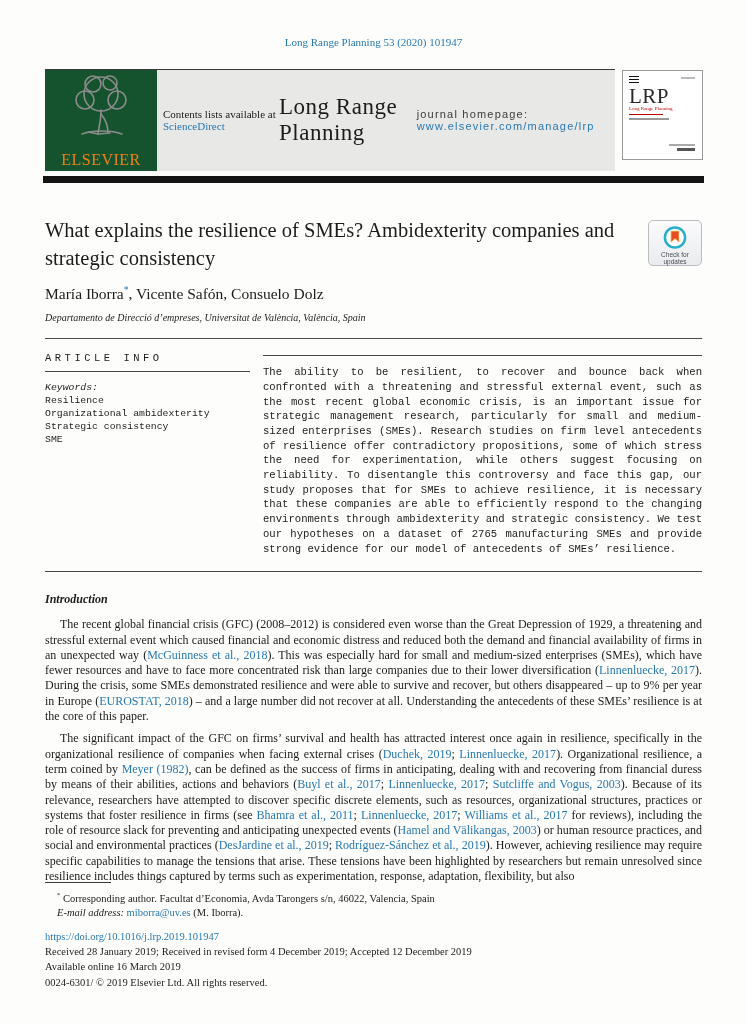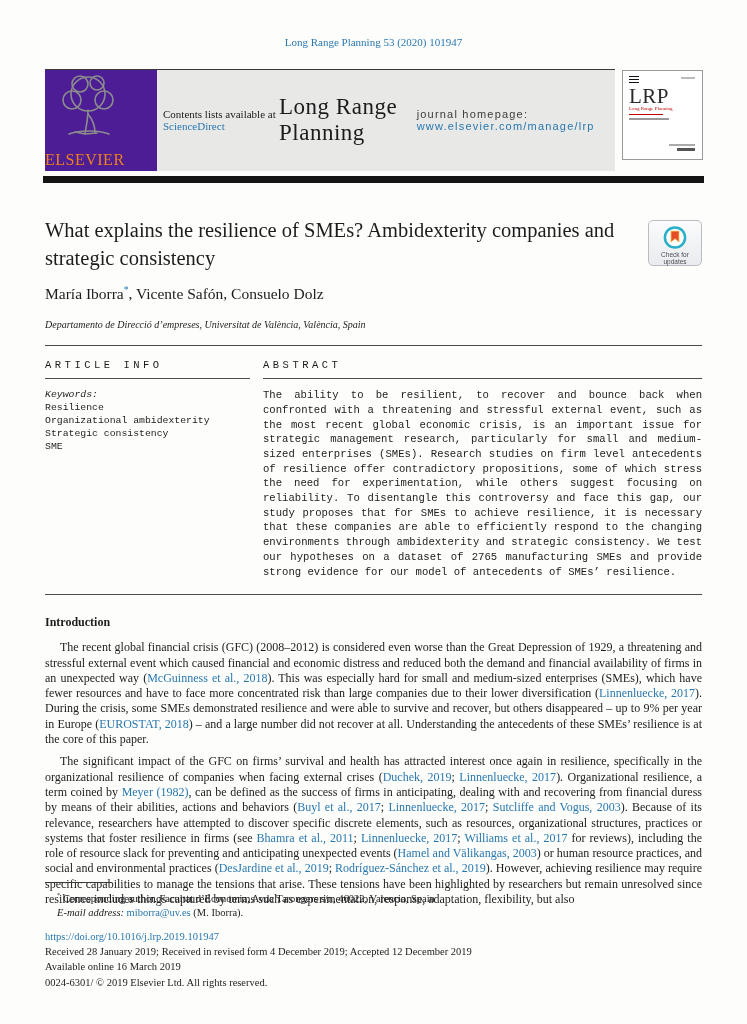--- a/index.html
+++ b/index.html
@@ -11,21 +11,21 @@
   }
   .link { color:#2878b0; }
   .italic { font-style:italic; }
   .sup { vertical-align:super; font-size:62%; }
   .sup-link { vertical-align:super; font-size:62%; color:#2878b0; }
 
   
   .citation { position:absolute; top:36px; left:0; right:0; text-align:center; font-size:11px; }
   .top-rule { position:absolute; top:69px; left:45px; width:570px; height:1px; background:#3a3a3a; }
   .banner { position:absolute; top:70px; left:45px; width:570px; height:101px; display:flex; }
-  .elsevier-col { width:112px; background:#4c1d95; display:flex; flex-direction:column; align-items:flex-start; justify-content:flex-end; padding-bottom:2px;gap:9px; }
+  .elsevier-col { width:112px; background:#14532d; display:flex; flex-direction:column; align-items:center; justify-content:flex-end; padding-bottom:2px;gap:9px; }
   .elsevier-word { font-size:16px; letter-spacing:0.5px; color:#f0801a; font-family:"Liberation Serif", serif; margin-top:-2px; }
   .banner-center { flex:1; background:#e8e8e7; display:flex; align-items:center; justify-content:space-between; padding:10px 6px 12px 6px; }
   .contents-line { font-size:11px; }
   .journal-title { font-size:23px; letter-spacing:0.5px; }
   .homepage-line { font-family:"Liberation Sans", sans-serif; font-size:11px; letter-spacing:1.2px; color:#3c3c3c; }
   .homepage-line .link { letter-spacing:1.2px; }
   .lrp-cover { position:absolute; top:70px; left:622px; width:81px; height:90px; background:#fff; border:1px solid #9a9a9a; padding:5px 6px; }
   .lrp-barcode { width:10px; height:9px; background:repeating-linear-gradient(#111 0 1px, #fff 1px 3px); }
   .lrp-topright { position:absolute; top:6px; right:7px; width:14px; height:2px; background:#bbb; }
   .lrp-word { font-size:21px; font-family:"Liberation Serif", serif; color:#2a2a2a; letter-spacing:0.5px; line-height:20px; margin-top:1px; }
@@ -38,32 +38,32 @@
   .black-bar { position:absolute; top:176px; left:43px; width:661px; height:7px; background:#141414; }
 
   
   .content { position:absolute; top:216px; left:45px; width:657px; }
   .title-row { display:flex; align-items:flex-start; }
   .article-title { font-weight:normal; font-size:20.5px; line-height:28px; flex:1; padding-right:26px; }
   .check-badge { width:54px; height:46px; border:1px solid #b9bdc2; border-radius:5px; background:linear-gradient(#fbfbfc,#e9ebee); display:flex; flex-direction:column; align-items:center; padding-top:4px; margin-top:4px; cursor:pointer; }
   .check-badge svg { display:block; }
   .check-badge .cb-label { font-family:"Liberation Sans", sans-serif; font-size:6.5px; color:#4a4f55; line-height:7px; text-align:center; margin-top:1px; }
   .authors { margin-top:12px; font-size:15.5px; }
-  .affiliation { margin-top:16px; font-size:10px; font-style:italic; }
+  .affiliation { margin-top:9px; font-size:10px; font-style:italic; }
   .section-rule { margin-top:15px; height:1px; background:#4a4a4a; }
   .two-col { display:flex; margin-top:9px;font-family:Liberation Mono, monospace; }
   .col-left { width:218px; padding-right:22px; flex-shrink:0; }
   .col-right { flex:1; }
   .section-heading { font-size:10.5px; letter-spacing:3.5px; padding-top:4px; }
   .heading-rule { height:1px; background:#4a4a4a; margin-top:7px; margin-bottom:9px; }
   .col-left .heading-rule { width:205px; }
   .kw-label { font-size:9.8px; font-style:italic; line-height:13px; }
   .kw { font-size:9.8px; line-height:13px; }
   .abstract-text { font-size:10.6px; line-height:14.7px; text-align:justify; }
-  .intro-heading { margin-top:20px; font-size:12px; font-weight:bold; }
+  .intro-heading { margin-top:20px; font-size:12px; font-weight:bold;font-style:italic; }
   .body-para { font-size:12px; line-height:15.3px; text-align:justify; text-indent:15px; margin-top:7px; }
   .body-para:first-of-type { margin-top:10px; }
 
   
   .footnote-block { position:absolute; top:882px; left:45px; width:657px; font-size:10.5px; line-height:14.5px; }
   .footnote-rule { width:66px; height:1px; background:#3a3a3a; margin-bottom:5px; }
   .fn-line { padding-left:12px; }
   .footer-block { position:absolute; top:929px; left:45px; width:657px; font-size:10.5px; line-height:15.2px; }
 </style>
 </head>
@@ -133,21 +133,20 @@
       <div class="col-left">
         <div class="section-heading">ARTICLE INFO</div>
         <div class="heading-rule"></div>
         <div class="kw-label">Keywords:</div>
         <div class="kw">Resilience</div>
         <div class="kw">Organizational ambidexterity</div>
         <div class="kw">Strategic consistency</div>
         <div class="kw">SME</div>
       </div>
       <div class="col-right">
-        <div class="section-heading">ABSTRACT</div>
         <div class="heading-rule"></div>
         <div class="abstract-text">The ability to be resilient, to recover and bounce back when confronted with a threatening and stressful external event, such as the most recent global economic crisis, is an important issue for strategic management research, particularly for small and medium-sized enterprises (SMEs). Research studies on firm level antecedents of resilience offer contradictory propositions, some of which stress the need for experimentation, while others suggest focusing on reliability. To disentangle this controversy and face this gap, our study proposes that for SMEs to achieve resilience, it is necessary that these companies are able to efficiently respond to the changing environments through ambidexterity and strategic consistency. We test our hypotheses on a dataset of 2765 manufacturing SMEs and provide strong evidence for our model of antecedents of SMEs’ resilience.</div>
       </div>
     </div>
 
     <div class="section-rule"></div>
 
     <div class="intro-heading">Introduction</div>
     <p class="body-para"><span>The recent global financial crisis (GFC) (2008–2012) is considered even worse than the Great Depression of 1929, a threatening and stressful external event which caused financial and economic distress and reduced both the demand and financial availability of firms in an unexpected way (</span><span class="link">McGuinness et al., 2018</span><span>). This was especially hard for small and medium-sized enterprises (SMEs), which have fewer resources and have to face more concentrated risk than large companies due to their lower diversification (</span><span class="link">Linnenluecke, 2017</span><span>). During the crisis, some SMEs demonstrated resilience and were able to survive and recover, but others disappeared – up to 9% per year in Europe (</span><span class="link">EUROSTAT, 2018</span><span>) – and a large number did not recover at all. Understanding the antecedents of these SMEs’ resilience is at the core of this paper.</span></p>
     <p class="body-para"><span>The significant impact of the GFC on firms’ survival and health has attracted interest once again in resilience, specifically in the organizational resilience of companies when facing external crises (</span><span class="link">Duchek, 2019</span><span>; </span><span class="link">Linnenluecke, 2017</span><span>). Organizational resilience, a term coined by </span><span class="link">Meyer (1982)</span><span>, can be defined as the success of firms in anticipating, dealing with and recovering from financial duress by means of their abilities, actions and behaviors (</span><span class="link">Buyl et al., 2017</span><span>; </span><span class="link">Linnenluecke, 2017</span><span>; </span><span class="link">Sutcliffe and Vogus, 2003</span><span>). Because of its relevance, researchers have attempted to discover specific discrete elements, such as resources, organizational structures, practices or systems that foster resilience in firms (see </span><span class="link">Bhamra et al., 2011</span><span>; </span><span class="link">Linnenluecke, 2017</span><span>; </span><span class="link">Williams et al., 2017</span><span> for reviews), including the role of resource slack for preventing and anticipating unexpected events (</span><span class="link">Hamel and Välikangas, 2003</span><span>) or human resource practices, and social and environmental practices (</span><span class="link">DesJardine et al., 2019</span><span>; </span><span class="link">Rodríguez-Sánchez et al., 2019</span><span>). However, achieving resilience may require specific capabilities to manage the tensions that arise. These tensions have been highlighted by researchers but remain unresolved since resilience includes things captured by terms such as experimentation, response, adaptation, flexibility, but also</span></p>

